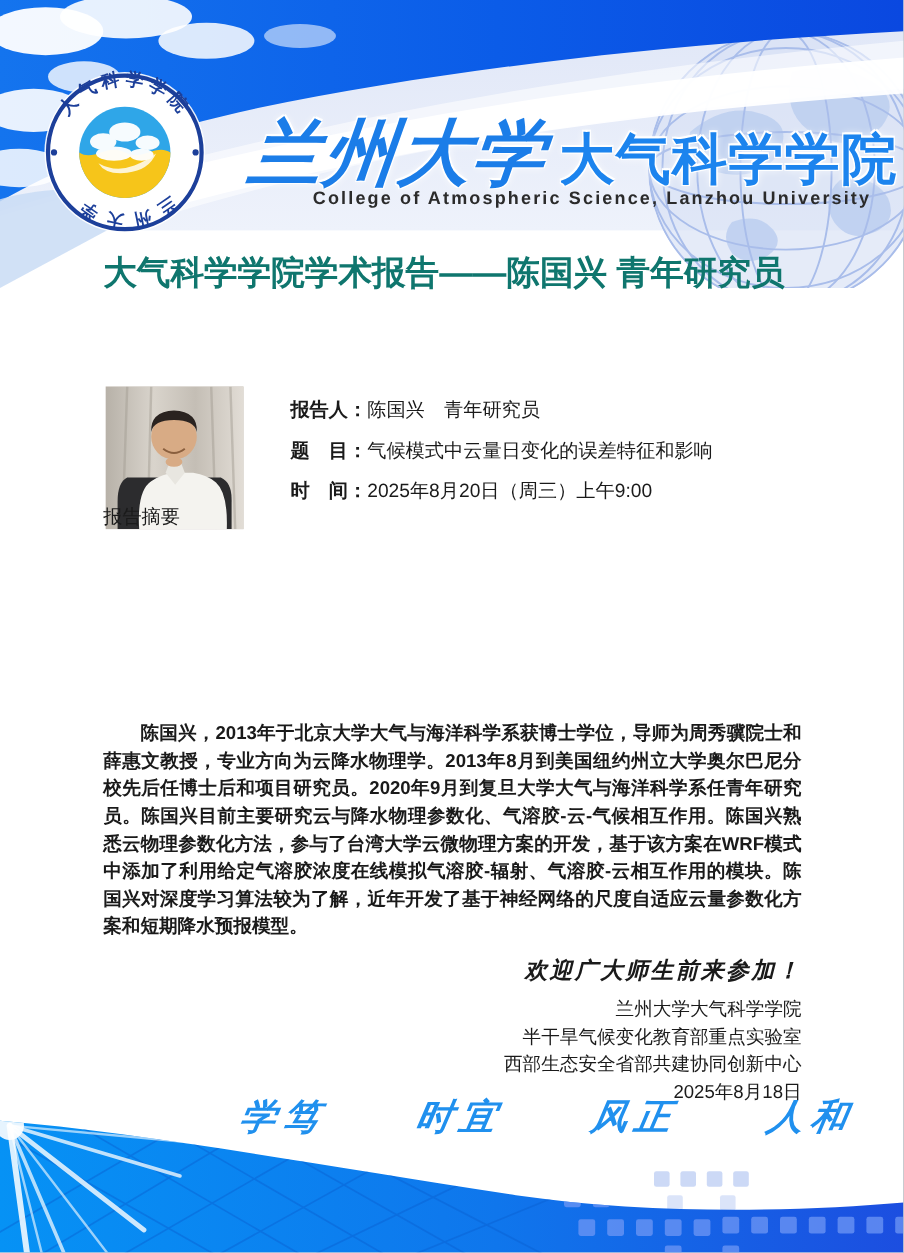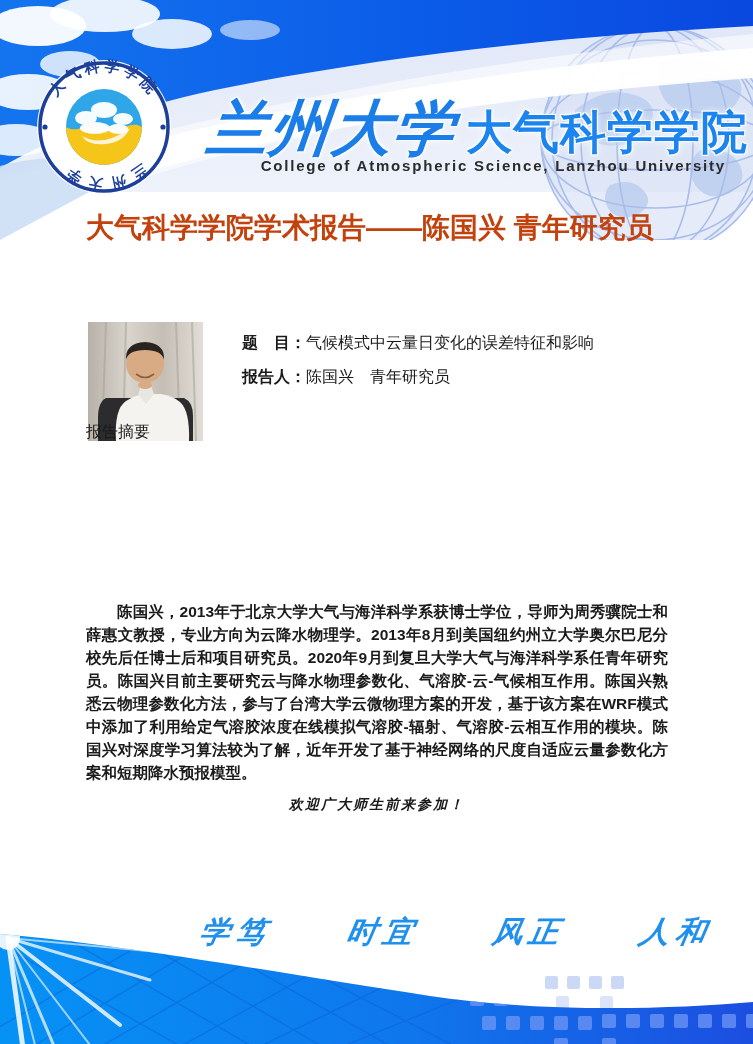--- a/index.html
+++ b/index.html
@@ -31,41 +31,41 @@
     text-shadow:-1px -1px 0 #fff,1px -1px 0 #fff,-1px 1px 0 #fff,1px 1px 0 #fff,0 0 7px rgba(255,255,255,.95);
   }
   .english-name{
     position:absolute;top:157px;left:196px;width:530px;
     text-align:right;font-size:15px;font-weight:bold;color:#2b2b2b;
     letter-spacing:1.8px;white-space:nowrap;
   }
   
   .content{position:absolute;left:86px;width:582px;}
   .poster-title{
-    top:209px;font-size:28px;font-weight:bold;color:#c2410c;
+    top:209px;font-size:28px;font-weight:bold;color:#0f766e;
     white-space:nowrap;letter-spacing:0;
   }
   .para{font-size:15.5px;line-height:23px;text-align:justify;}
   .indent{text-indent:2em;}
   .intro{top:256px;}
   .info-block{top:322px;height:120px;}
   .photo{
     position:absolute;left:2px;top:0;width:115px;height:119px;
     overflow:hidden;background:#cfc9c1;
   }
   .details{position:absolute;left:156px;top:4px;width:426px;}
   .detail-row{font-size:16px;line-height:33.5px;white-space:nowrap;}
   .detail-row .lbl{font-weight:bold;}
   .sec-head{font-size:16px;line-height:23px;}
   .abstract-head{top:420px;}
   .abstract{top:466px;}
   .bio-head{top:595px;}
   .bio{top:600px;font-weight:bold;}
   .welcome{
-    top:796px;text-align:center;font-size:14px;font-weight:bold;font-style:italic;
+    top:796px;text-align:right;font-size:19px;font-weight:bold;font-style:italic;
     font-family:"Liberation Serif","DejaVu Serif",serif;letter-spacing:2px;
   }
   .signatures{top:830px;text-align:right;font-size:15.5px;line-height:23px;}
   
   .motto{
     position:absolute;top:914px;left:200px;width:512px;z-index:6;
     display:flex;justify-content:space-between;
   }
   .motto-word{
     font-size:30px;font-weight:bold;font-style:italic;color:#2090ee;
@@ -194,34 +194,43 @@
         <path d="M28,119 q-2,-32 10,-40 q9,-6 19,-7 l16,0 q12,2 19,8 q10,9 9,39 z" fill="#f4f3ef"></path>
         <path d="M50,72 l8,10 l8,-10 l-3,-8 l-10,0 z" fill="#e8e6e0"></path>
         <circle cx="57" cy="42" r="19" fill="#d8ab85"></circle>
         <path d="M38,38 q-1,-17 19,-18 q20,1 19,18 q-2,-10 -19,-10 q-17,0 -19,10z" fill="#2a2320"></path>
         <path d="M48,52 q9,7 18,0" stroke="#8a5f3e" stroke-width="1.6" fill="none"></path>
         <ellipse cx="57" cy="63" rx="7" ry="4" fill="#d8ab85"></ellipse>
       </svg>
     </div>
     <div class="details">
       <div class="detail-row">
+        <span class="lbl">报告人：</span><span>陈国兴　青年研究员</span>
+      </div>
+      <div class="detail-row">
         <span class="lbl">题　目：</span><span>气候模式中云量日变化的误差特征和影响</span>
       </div>
       <div class="detail-row">
-        <span class="lbl">报告人：</span><span>陈国兴　青年研究员</span>
+        <span class="lbl">时　间：</span><span>2025年8月20日（周三）上午9:00</span>
       </div>
     </div>
   </div>
 
   <div class="content sec-head abstract-head">报告摘要</div>
 
   <div class="content para indent bio">陈国兴，2013年于北京大学大气与海洋科学系获博士学位，导师为周秀骥院士和薛惠文教授，专业方向为云降水物理学。2013年8月到美国纽约州立大学奥尔巴尼分校先后任博士后和项目研究员。2020年9月到复旦大学大气与海洋科学系任青年研究员。陈国兴目前主要研究云与降水物理参数化、气溶胶-云-气候相互作用。陈国兴熟悉云物理参数化方法，参与了台湾大学云微物理方案的开发，基于该方案在WRF模式中添加了利用给定气溶胶浓度在线模拟气溶胶-辐射、气溶胶-云相互作用的模块。陈国兴对深度学习算法较为了解，近年开发了基于神经网络的尺度自适应云量参数化方案和短期降水预报模型。</div>
 
   <div class="content welcome">欢迎广大师生前来参加！</div>
 
+  <div class="content signatures">
+    <div>兰州大学大气科学学院</div>
+    <div>半干旱气候变化教育部重点实验室</div>
+    <div>西部生态安全省部共建协同创新中心</div>
+    <div>2025年8月18日</div>
+  </div>
 
   <div class="motto">
     <span class="motto-word">学笃</span>
     <span class="motto-word">时宜</span>
     <span class="motto-word">风正</span>
     <span class="motto-word">人和</span>
   </div>
 
   <div class="footer">
     <svg width="753" height="114" viewBox="0 0 753 114">

